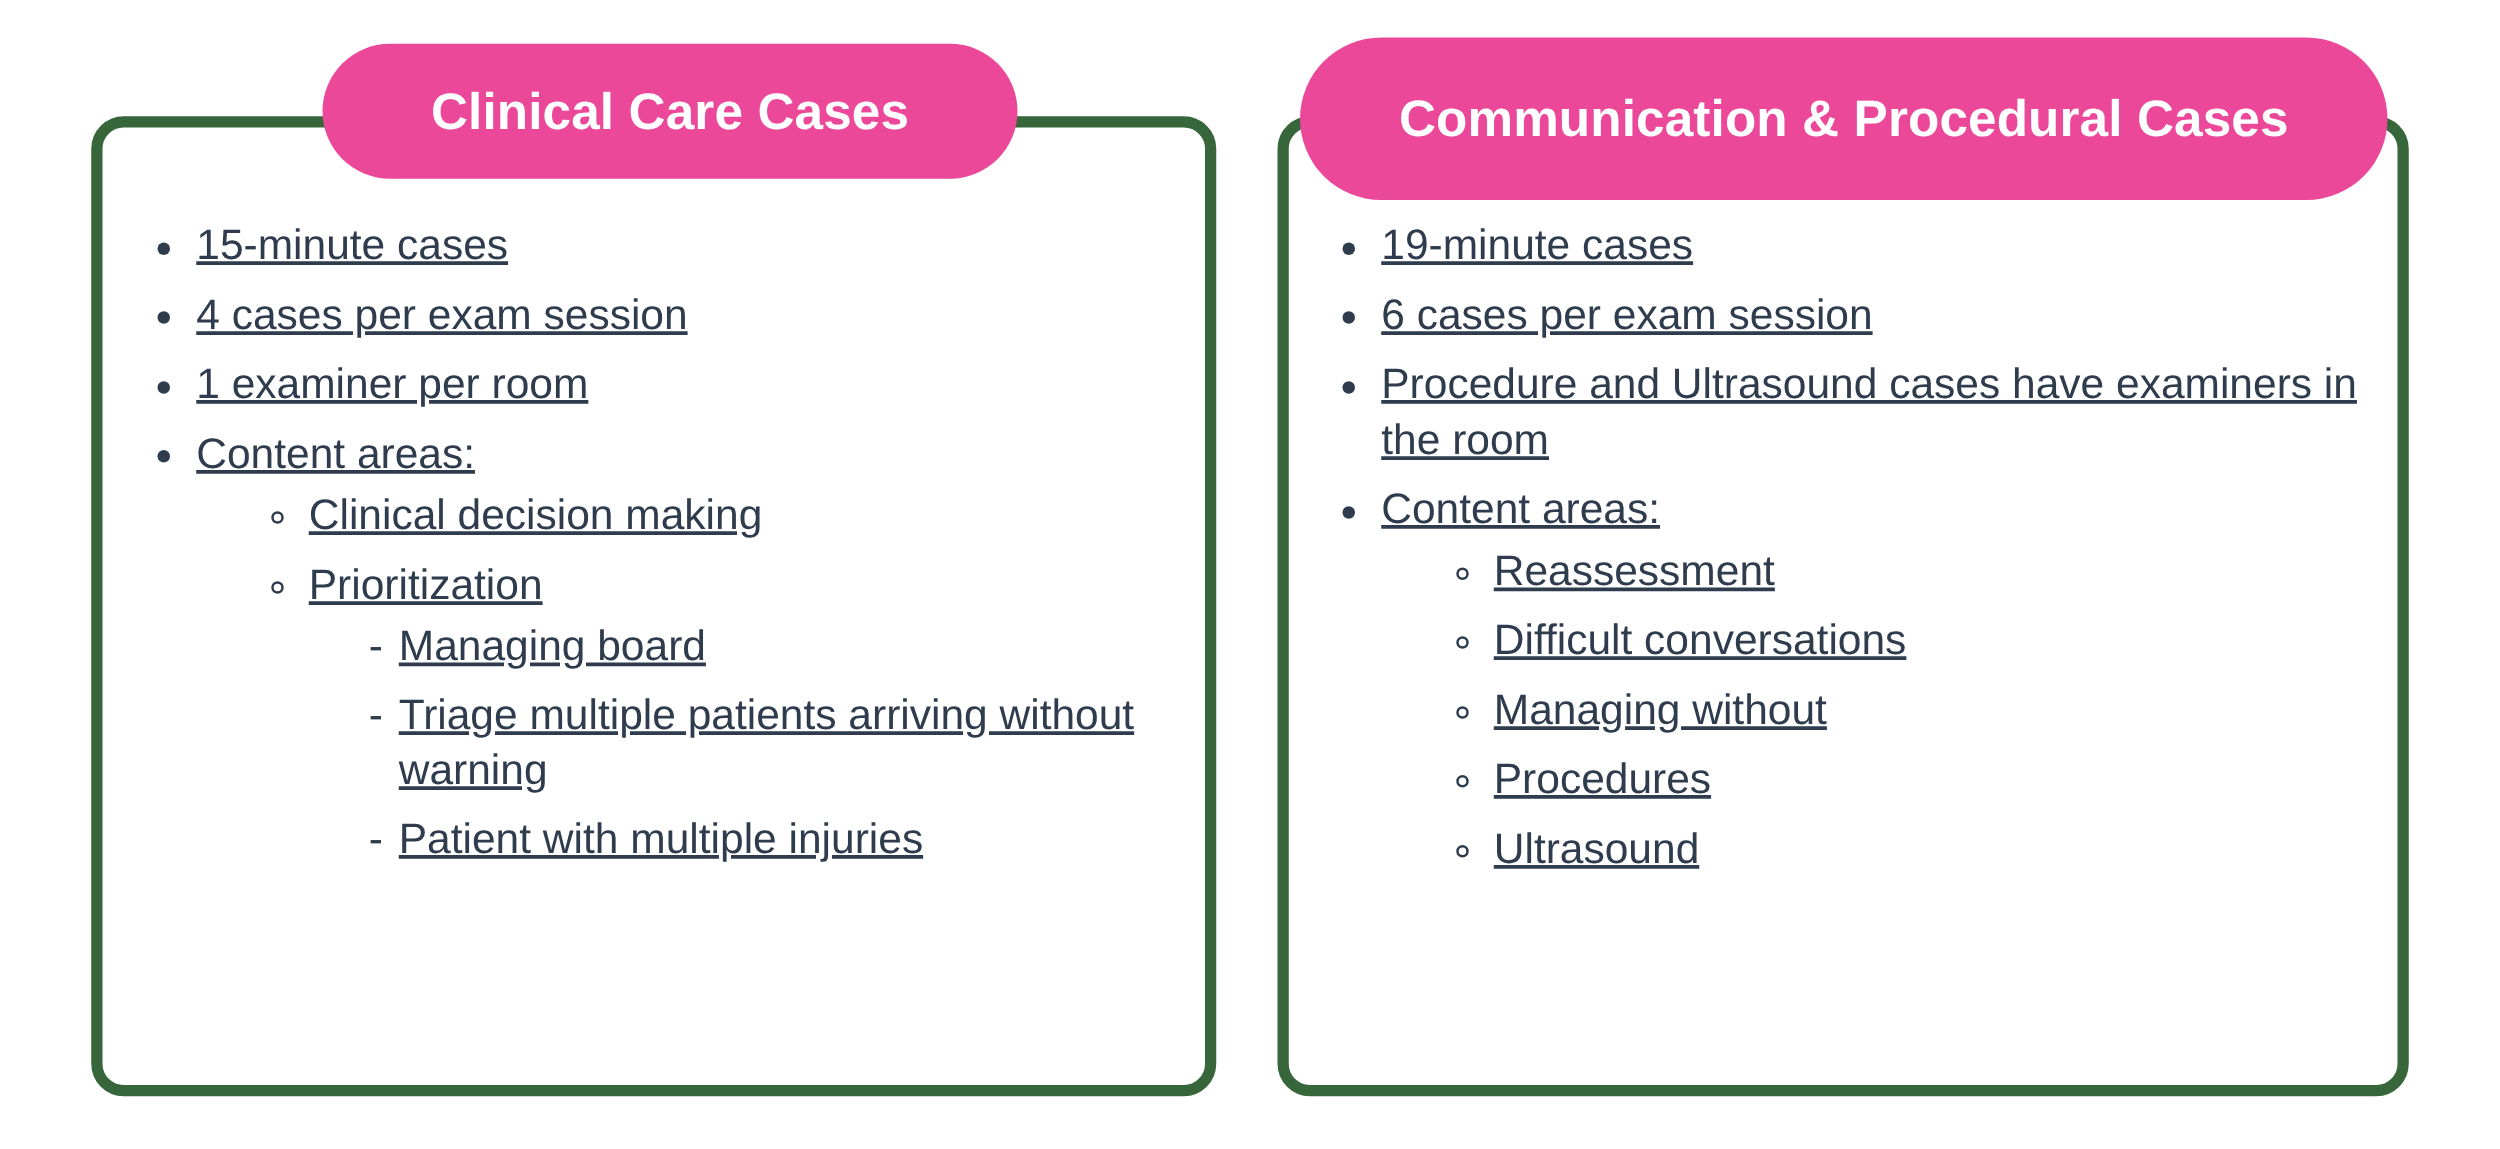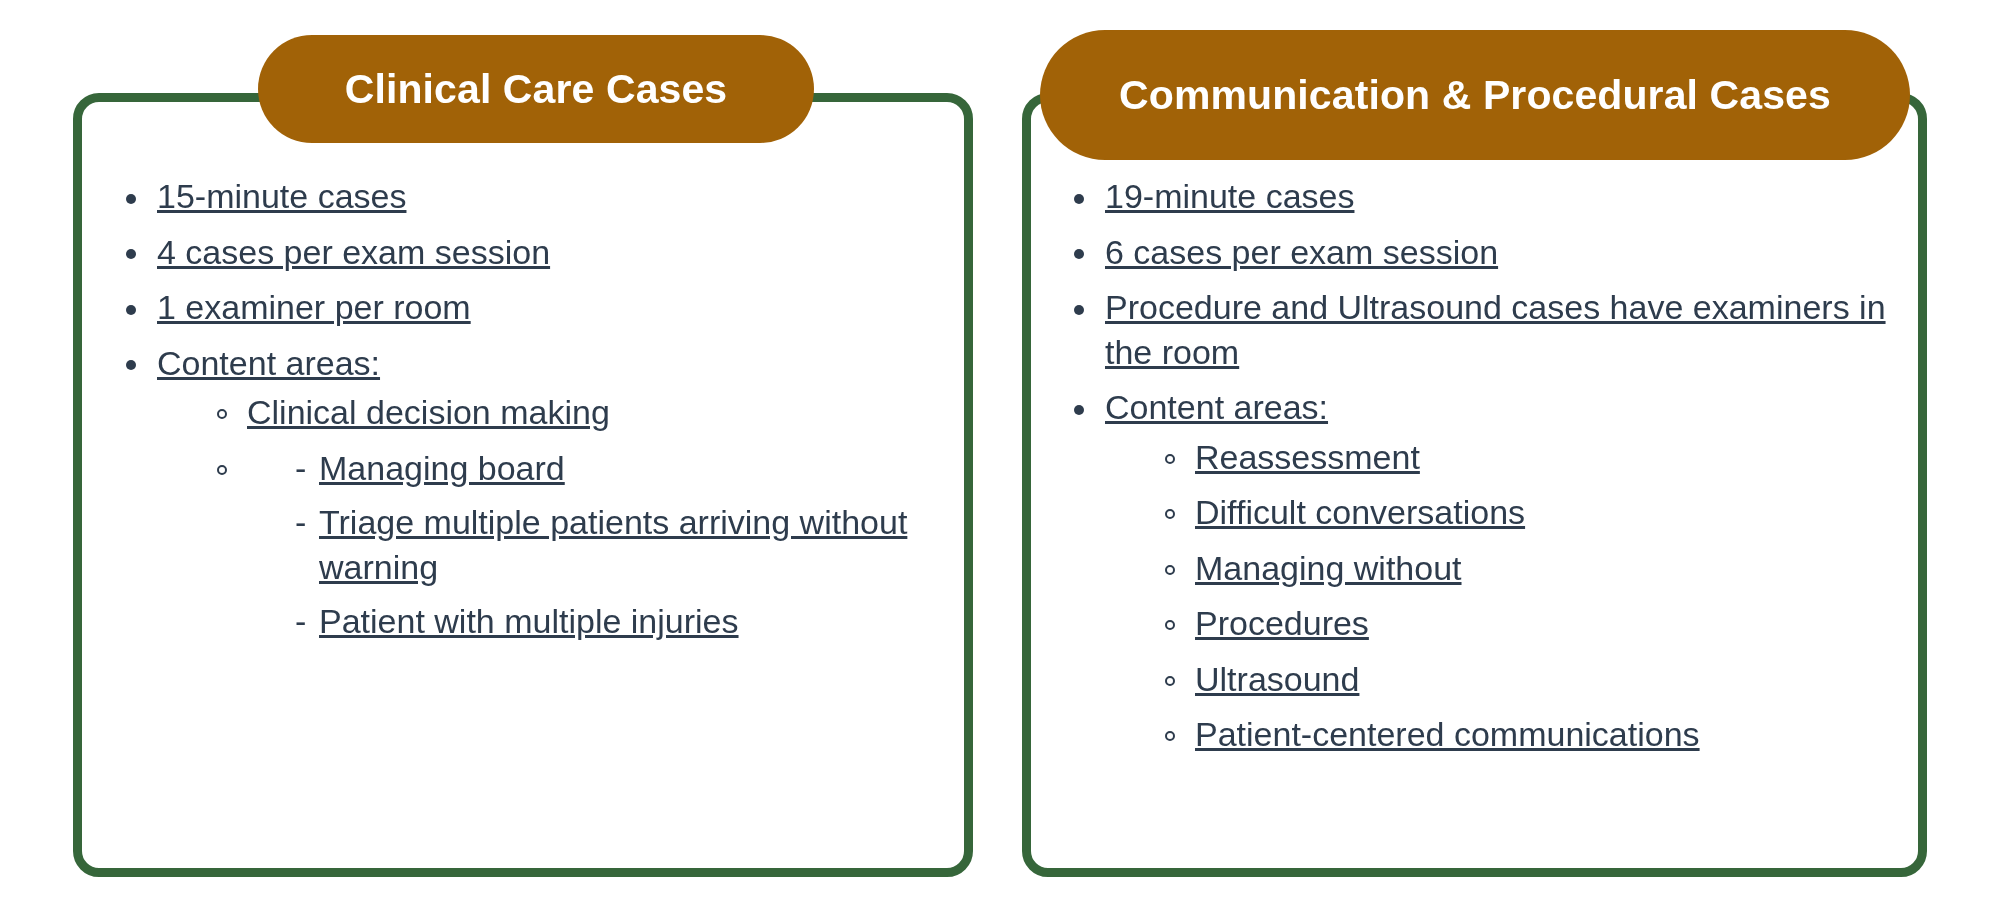--- a/index.html
+++ b/index.html
@@ -38,21 +38,21 @@
     left: 1022px;
     top: 93px;
     width: 905px;
     height: 784px;
   }
 
   
   .pill {
     position: absolute;
     box-sizing: border-box;
-    background: #a16207;
+    background: #ec4899;
     border-radius: 999px;
     display: flex;
     align-items: center;
     justify-content: center;
     color: #ffffff;
     font-weight: bold;
     letter-spacing: 0.1px;
     white-space: nowrap;
   }
   .pill-left {
@@ -174,20 +174,21 @@
       <li class="b1">
         <span class="marker-disc"></span>
         <span class="txt">Content areas:</span>
         <ul class="lvl2">
           <li class="b2">
             <span class="marker-circle"></span>
             <span class="txt">Clinical decision making</span>
           </li>
           <li class="b2">
             <span class="marker-circle"></span>
+            <span class="txt">Prioritization</span>
             <ul class="lvl3">
               <li class="b3">
                 <span class="marker-dash">-</span>
                 <span class="txt">Managing board</span>
               </li>
               <li class="b3">
                 <span class="marker-dash">-</span>
                 <span class="txt">Triage multiple patients arriving without warning</span>
               </li>
               <li class="b3">
@@ -234,23 +235,19 @@
             <span class="txt">Managing without</span>
           </li>
           <li class="b2">
             <span class="marker-circle"></span>
             <span class="txt">Procedures</span>
           </li>
           <li class="b2">
             <span class="marker-circle"></span>
             <span class="txt">Ultrasound</span>
           </li>
-          <li class="b2">
-            <span class="marker-circle"></span>
-            <span class="txt">Patient-centered communications</span>
-          </li>
         </ul>
       </li>
     </ul>
   </div>
   <div class="pill pill-right">Communication &amp; Procedural Cases</div>
 
 </div>
 
 </body></html>

